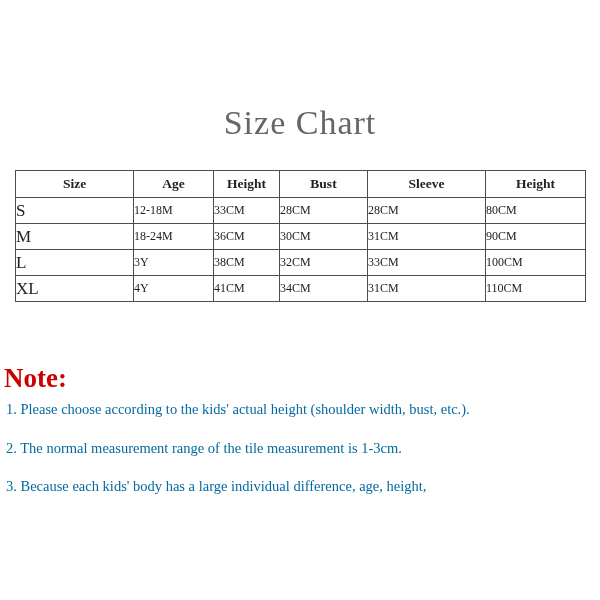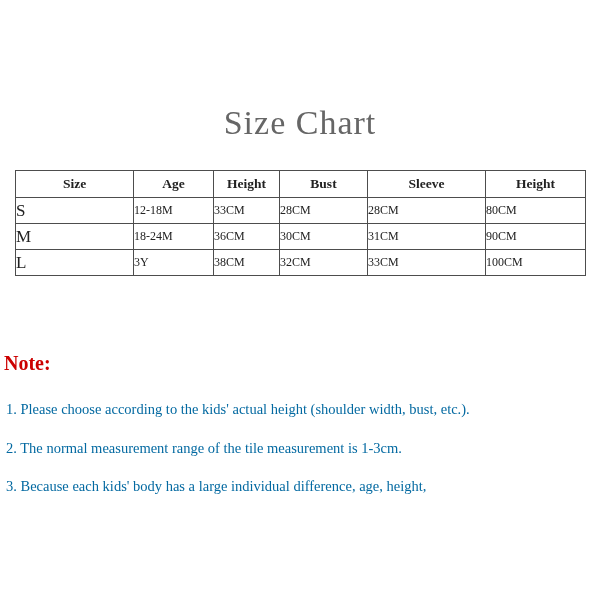--- a/index.html
+++ b/index.html
@@ -63,23 +63,23 @@
   col.c-size { width: 118px; }
   col.c-age { width: 80px; }
   col.c-length { width: 66px; }
   col.c-bust { width: 88px; }
   col.c-sleeve { width: 118px; }
   col.c-height { width: 100px; }
 
   .note-heading {
     position: absolute;
     left: 4px;
-    top: 352px;
+    top: 363px;
     font-family: "Liberation Serif", serif;
-    font-size: 20px;
+    font-size: 27px;
     font-weight: bold;
     color: #cc0000;
     margin: 0;
   }
   .notes {
     position: absolute;
     left: 6px;
     top: 400px;
     width: 580px;
   }
@@ -141,20 +141,28 @@
           <td>90CM</td>
         </tr>
         <tr>
           <td class="size-cell">L</td>
           <td>3Y</td>
           <td>38CM</td>
           <td>32CM</td>
           <td>33CM</td>
           <td>100CM</td>
         </tr>
+        <tr>
+          <td class="size-cell">XL</td>
+          <td>4Y</td>
+          <td>41CM</td>
+          <td>34CM</td>
+          <td>31CM</td>
+          <td>110CM</td>
+        </tr>
       </tbody>
     </table>
   </div>
 
   <div class="note-heading" style="color: rgb(204, 0, 0);">Note:</div>
 
   <div class="notes">
     <div class="note-line">1. Please choose according to the kids' actual height (shoulder width, bust, etc.).</div>
     <div class="note-line">2. The normal measurement range of the tile measurement is 1-3cm.</div>
     <div class="note-line">

